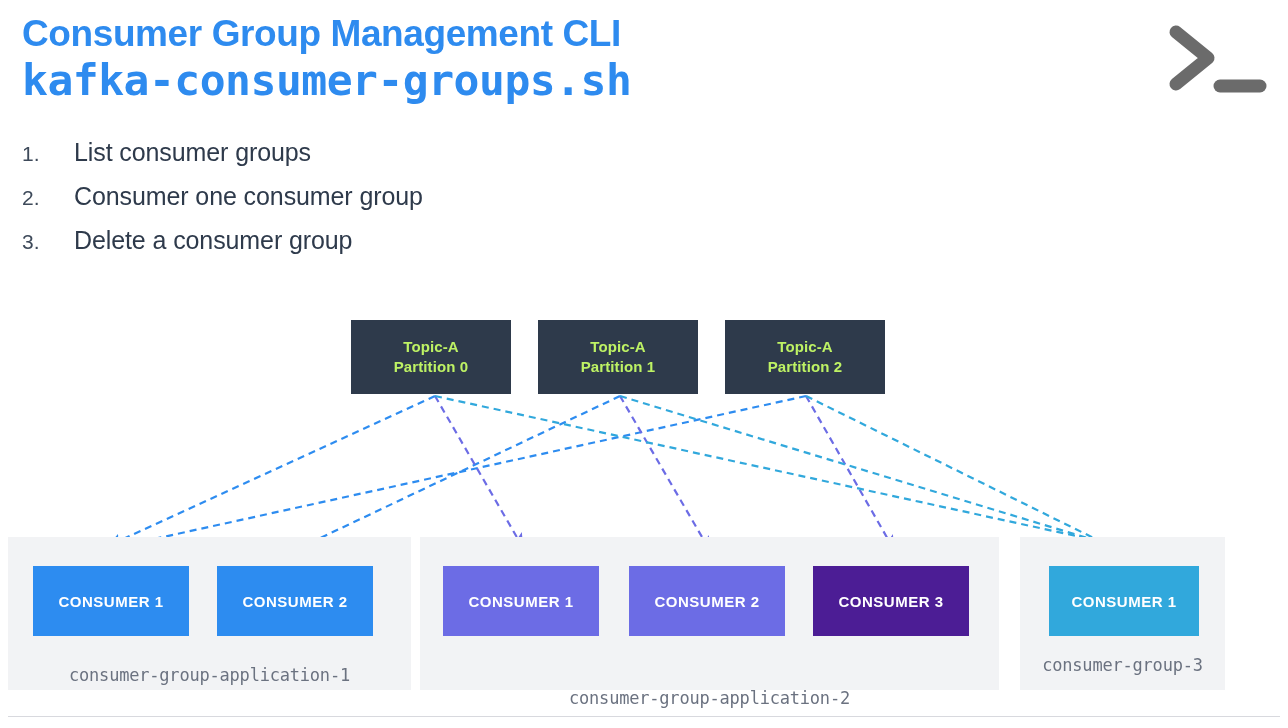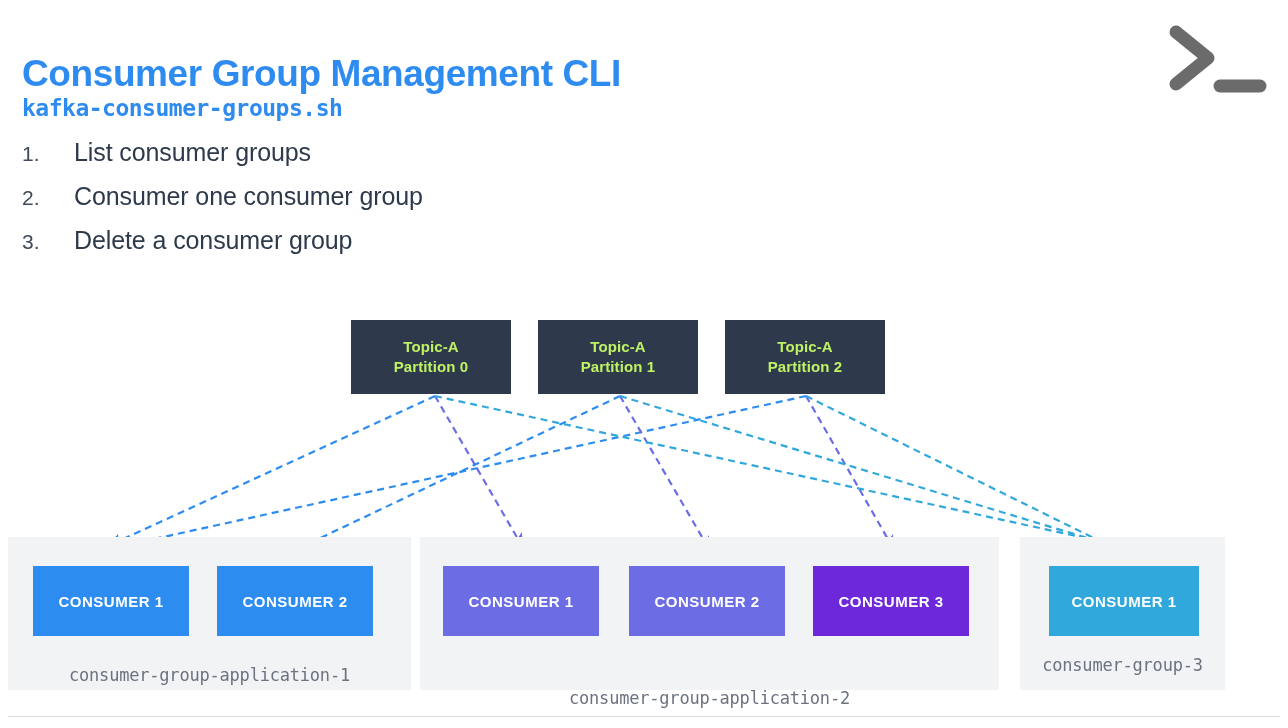--- a/index.html
+++ b/index.html
@@ -6,28 +6,28 @@
   html, body {
     margin: 0; padding: 0;
     width: 1288px; height: 728px;
     background: #ffffff;
     font-family: "Liberation Sans", sans-serif;
     overflow: hidden;
   }
   .slide { position: relative; width: 1288px; height: 728px; background:#fff; }
 
   
-  .header { position:absolute; left:22px; top:14px;margin-top:40px; }
+  .header { position:absolute; left:22px; top:14px; }
   .title-main {
     font-size: 37px; font-weight: 700; color:#2E8BEF;
     letter-spacing:-0.4px; line-height:1.08; white-space:nowrap;
   }
   .title-sub {
     font-family:"DejaVu Sans Mono", monospace;
-    font-size: 23px; font-weight: 700; color:#2E8BEF;
+    font-size: 43px; font-weight: 700; color:#2E8BEF;
     letter-spacing:-0.5px; line-height:1.22; white-space:nowrap;
   }
   .term-icon { position:absolute; right:18px; top:16px; width:116px; height:84px; }
 
   
   .list { position:absolute; left:22px; top:138px; }
   .li { display:flex; align-items:baseline; height:44px; }
   .li-num {
     width:52px; color:#3E4A5A; font-size:21px; font-weight:400;
   }
@@ -141,21 +141,21 @@
     </svg>
 
     <div class="group-panel g1"></div>
     <div class="consumer" style="left:33px;  top:566px; width:156px; background:#2D8CF0;">CONSUMER 1</div>
     <div class="consumer" style="left:217px; top:566px; width:156px; background:#2D8CF0;">CONSUMER 2</div>
     <div class="glabel" style="left:8px; top:658px; width:403px;margin-top:7px;">consumer-group-application-1</div>
 
     <div class="group-panel g2"></div>
     <div class="consumer" style="left:443px; top:566px; width:156px; background:#6C6CE5;">CONSUMER 1</div>
     <div class="consumer" style="left:629px; top:566px; width:156px; background:#6C6CE5;">CONSUMER 2</div>
-    <div class="consumer" style="left:813px; top:566px; width:156px; background:#6d28d9;">CONSUMER 3</div>
+    <div class="consumer" style="left:813px; top:566px; width:156px; background:#4c1d95;">CONSUMER 3</div>
     <div class="glabel" style="left:420px; top:688px; width:579px;">consumer-group-application-2</div>
 
     <div class="group-panel g3"></div>
     <div class="consumer" style="left:1049px; top:566px; width:150px; background:#31A8DC;">CONSUMER 1</div>
     <div class="glabel" style="left:1020px; top:655px; width:205px;text-align:center;">consumer-group-3</div>
   </div>
 
   <div class="divider"></div>
 </div>
 

